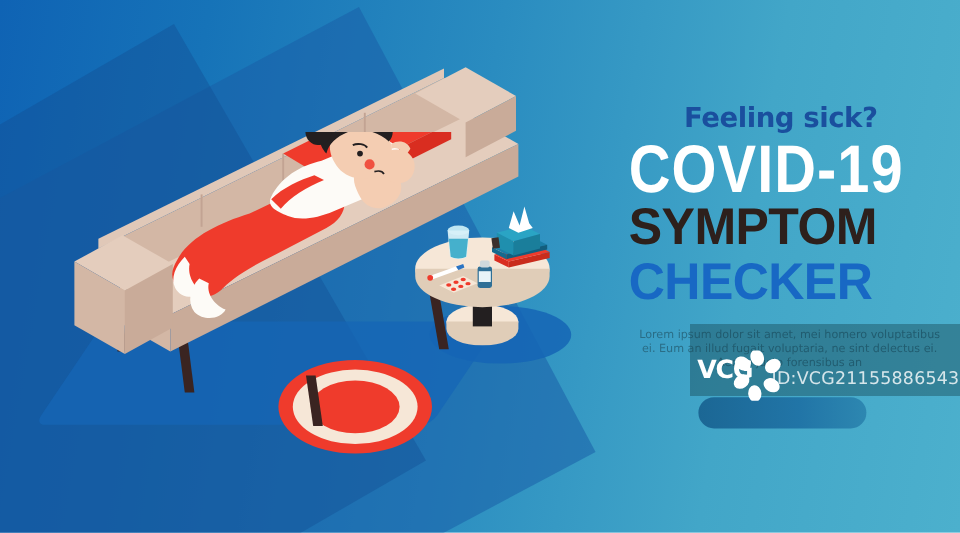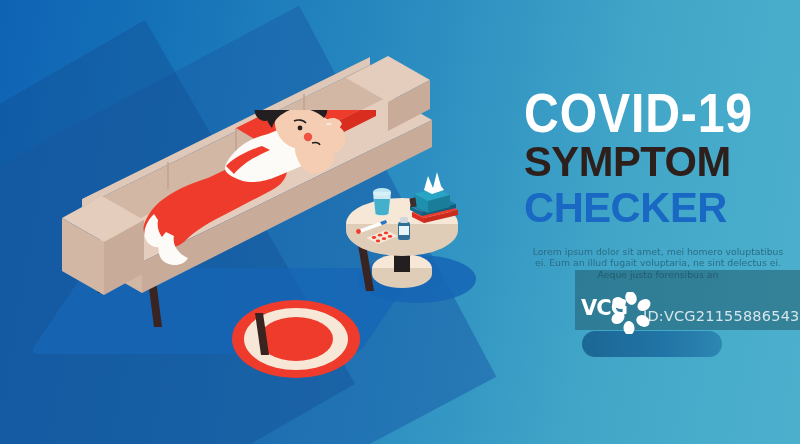--- a/index.html
+++ b/index.html
@@ -340,20 +340,21 @@
         <ellipse cx="38" cy="73" rx="2.2" ry="1.4"></ellipse>
         <ellipse cx="44" cy="70.7" rx="2.2" ry="1.4"></ellipse>
         <ellipse cx="50" cy="68.4" rx="2.2" ry="1.4"></ellipse>
       </g>
     </g>
 
     <rect x="70" y="30" width="6" height="9" fill="#3a2f2c" transform="rotate(-8 73 34)"></rect>
   </svg>
 
   <div id="copy">
+    <div id="feeling-sick">Feeling sick?</div>
     <div id="covid19">COVID-19</div>
     <div id="symptom">SYMPTOM</div>
     <div id="checker">CHECKER</div>
     <p id="lorem">Lorem ipsum dolor sit amet, mei homero voluptatibus ei. Eum an illud fugait voluptaria, ne sint delectus ei. Aeque justo forensibus an</p>
   </div>
 
   <div id="cta-wrap">
     <div id="cta-bar"></div>
   </div>
 

